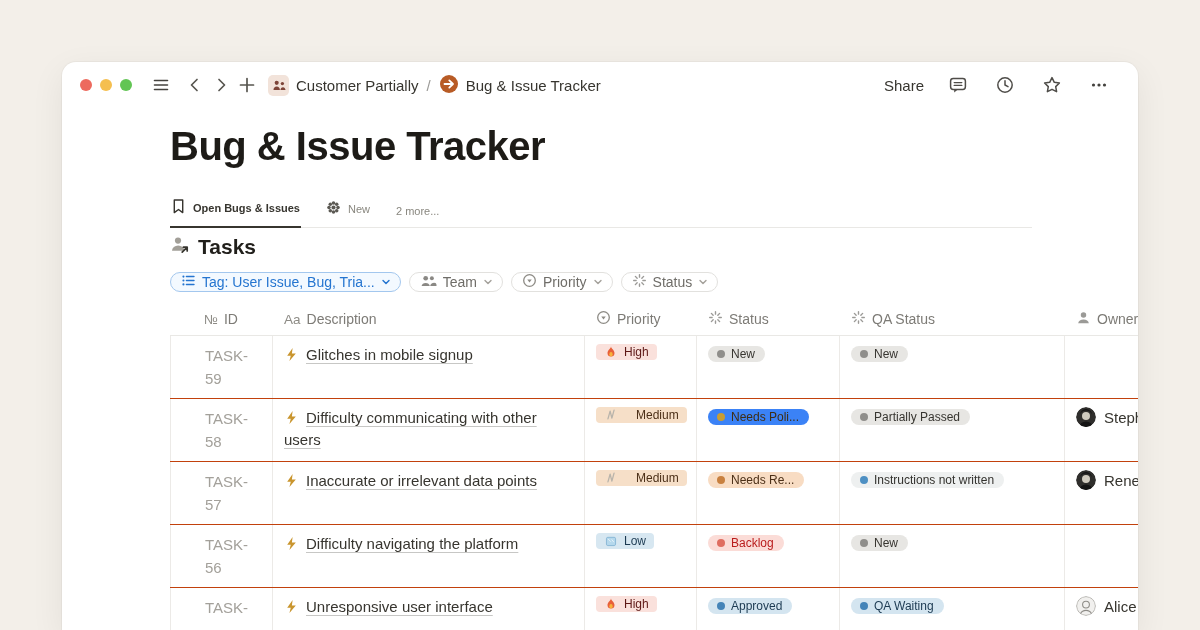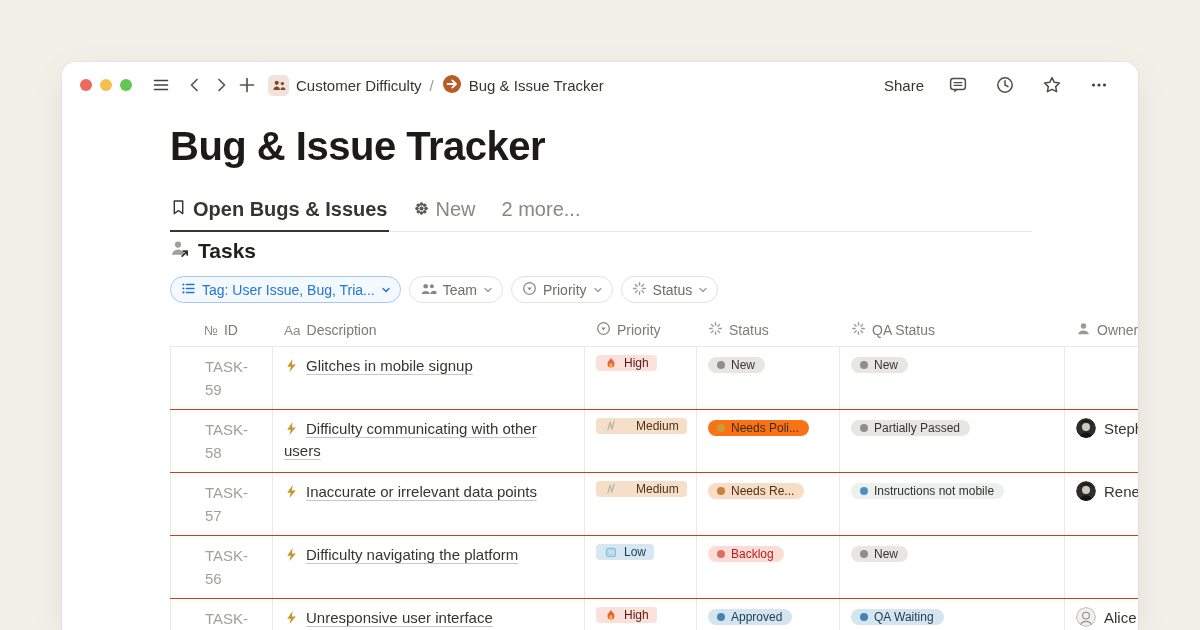--- a/index.html
+++ b/index.html
@@ -19,27 +19,27 @@
   .tb-ic svg { display:block; }
   .crumbs { display:flex; align-items:center; gap:7px; margin-left:8px; font-size:15px; color:#37352f; }
   .crumb-tile { width:21px; height:21px; border-radius:5px; background:#f2e3da; display:inline-flex; align-items:center; justify-content:center; }
   .crumb-sep { color:#9b9a97; padding:0 1px; }
   .tb-right { margin-left:auto; display:flex; align-items:center; gap:21px; }
   .share { font-size:15px; color:#37352f; }
   
   .content { padding-left:108px; }
   h1.page-title { margin-top:16px; font-size:40px; line-height:48px; font-weight:700; letter-spacing:-.5px; color:#1d1b17; }
   .tabs { display:flex; align-items:flex-end; gap:24px; margin-top:22px; width:862px; border-bottom:1px solid #e9e8e5; }
-  .tab { display:flex; align-items:center; gap:7px; padding:6px 1px 9px; font-size:20px; color:#89877f; border-bottom:2px solid transparent; margin-bottom:-1px; }
+  .tab { display:flex; align-items:center; gap:7px; padding:6px 1px 9px; font-size:11px; color:#89877f; border-bottom:2px solid transparent; margin-bottom:-1px; }
   .tab.active { color:#37352f; font-weight:600; border-bottom-color:#37352f; }
   .section-head { display:flex; align-items:center; gap:8px; margin-top:7px; }
   .section-title { font-size:21px; font-weight:700; color:#211f1b; }
   
   .filters { display:flex; align-items:center; gap:8px; margin-top:13px; }
-  .fpill { display:inline-flex; align-items:center; gap:6px; height:27px; padding:0 9px 0 10px; border:1px solid #e2e1de; border-radius:14px; font-size:14px; color:#6f6d68; background:#fff; }
+  .fpill { display:inline-flex; align-items:center; gap:6px; height:20px; padding:0 9px 0 10px; border:1px solid #e2e1de; border-radius:14px; font-size:14px; color:#6f6d68; background:#fff; }
   .fpill .chev { color:#a5a29c; }
   .fpill.active { border-color:#a3c7ee; background:#f3f9ff; color:#2575d0; }
   .fpill.active .chev { color:#2575d0; }
   
   .table { margin-top:11px; width:968px; }
   .thead { display:grid; grid-template-columns:103px 312px 112px 143px 225px 73px; height:33px; border-bottom:1px solid #e9e8e5; }
   .th { display:flex; align-items:center; gap:6px; font-size:14px; color:#7d7b76; padding:0 8px 0 11px; white-space:nowrap; overflow:hidden; }
   .th.id { padding-left:34px; }
   .th .numero { font-size:13px; color:#8d8b85; }
   .th .aa { font-size:13.5px; color:#8d8b85; }
@@ -52,21 +52,21 @@
   .desc-text { font-weight:500; text-decoration:underline; text-decoration-color:rgba(55,53,47,.28); text-underline-offset:3px; }
   .bolt { vertical-align:-2px; margin-right:7px; }
   .pill { display:inline-flex; align-items:center; gap:6px; height:16px; padding:0 8px; border-radius:4px; font-size:12px; white-space:nowrap; max-width:100%; }
   .pill .pic { width:14px; height:14px; flex:none; }
   .pill.round { border-radius:12px; padding:0 10px 0 9px; }
   .dot { width:8px; height:8px; border-radius:50%; flex:none; }
   .pri-high { background:#fae1dc; color:#5d1715; }
   .pri-medium { background:#f6dfc8; color:#4c3018;gap:18px; }
   .pri-low { background:#d7e7f1; color:#1c3a52; }
   .st-gray { background:#e7e6e3; color:#373530; } .st-gray .dot { background:#8f8e8b; }
-  .st-yellow { background:#f97316; color:#3f2e14;justify-content:space-between; } .st-yellow .dot { background:#c99d33; }
+  .st-yellow { background:#3b82f6; color:#3f2e14;justify-content:space-between; } .st-yellow .dot { background:#c99d33; }
   .st-orange { background:#f8dcc3; color:#4c3018; } .st-orange .dot { background:#c8803f; }
   .st-red { background:#fbdcd7; color:#b91c1c; } .st-red .dot { background:#df6d60; }
   .st-blue { background:#d4e5f0; color:#1c3a52; } .st-blue .dot { background:#4484b8; }
   .st-bluegray { background:#eef0f0; color:#33322e; } .st-bluegray .dot { background:#4e90c3; }
   .owner { display:flex; align-items:center; gap:8px; font-size:15px; color:#37352f; white-space:nowrap; }
   .avatar { width:20px; height:20px; border-radius:50%; flex:none; }
   .hidden-defs { position:absolute; width:0; height:0; overflow:hidden; }
 </style>
 </head>
 <body>
@@ -183,21 +183,21 @@
       </span>
     <div class="crumbs">
       <span class="crumb-tile">
           <svg width="16" height="16" viewBox="0 0 18 18" fill="#7e4539">
             <circle cx="6.4" cy="6.6" r="2.3"></circle>
             <path d="M2.8 14.6c0-2.4 1.5-3.9 3.6-3.9s3.6 1.5 3.6 3.9Z"></path>
             <circle cx="12.8" cy="7.4" r="1.9"></circle>
             <path d="M10.6 14.6c.2-2 1.2-3.2 2.9-3.2 1.6 0 2.6 1.2 2.8 3.2Z"></path>
           </svg>
         </span>
-      <span>Customer Difficulty</span>
+      <span>Customer Partially</span>
       <span class="crumb-sep">/</span>
       <span><svg width="20" height="20" viewBox="0 0 20 20">
             <circle cx="10" cy="10" r="9" fill="#b85b25"></circle>
             <path d="M5.5 10h8M10.3 6.4 14 10l-3.7 3.6" stroke="#fff" stroke-width="1.8" fill="none" stroke-linecap="round" stroke-linejoin="round"></path>
           </svg></span>
       <span>Bug &amp; Issue Tracker</span>
     </div>
     <div class="tb-right">
       <span class="share">Share</span>
       <span class="tb-ic">
@@ -401,21 +401,21 @@
                   <use href="#i-zigzag"></use>
                 </svg>
                 <span>Medium</span>
               </span></div>
     <div class="cell cell-st"><span class="pill round st-orange">
                 <span class="dot"></span>
                 <span>Needs Re...</span>
               </span></div>
     <div class="cell cell-qa"><span class="pill round st-bluegray">
                 <span class="dot"></span>
-                <span>Instructions not mobile</span>
+                <span>Instructions not written</span>
               </span></div>
     <div class="cell cell-ow">
               <span class="owner">
                 <svg class="avatar" viewBox="0 0 20 20">
                   <use href="#i-av-dark"></use>
                 </svg>
                 <span>Rene</span>
               </span>
             </div>
   </div>

